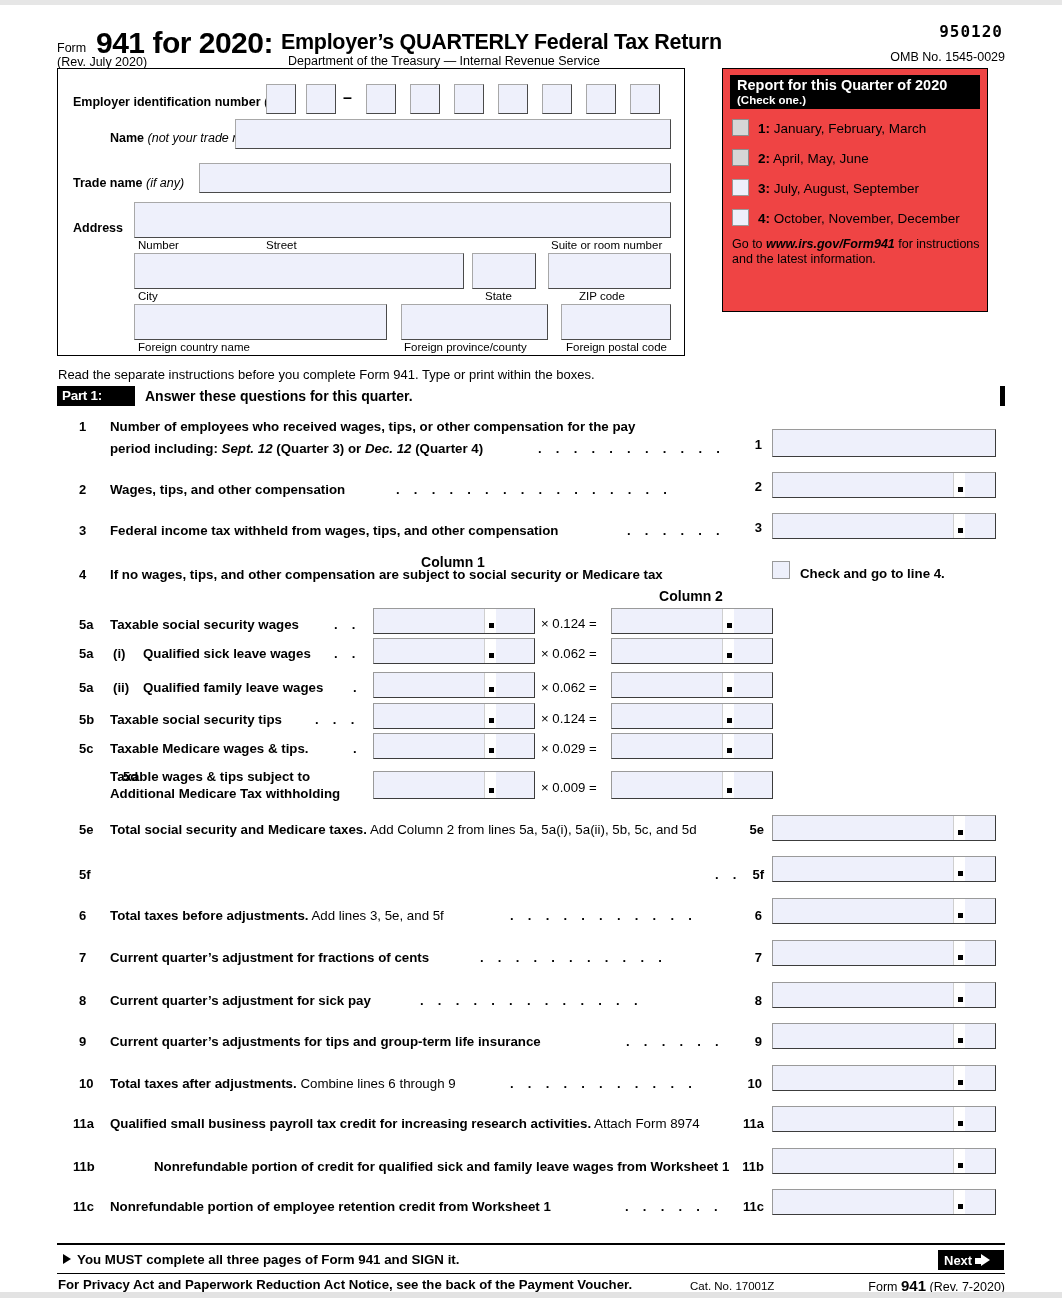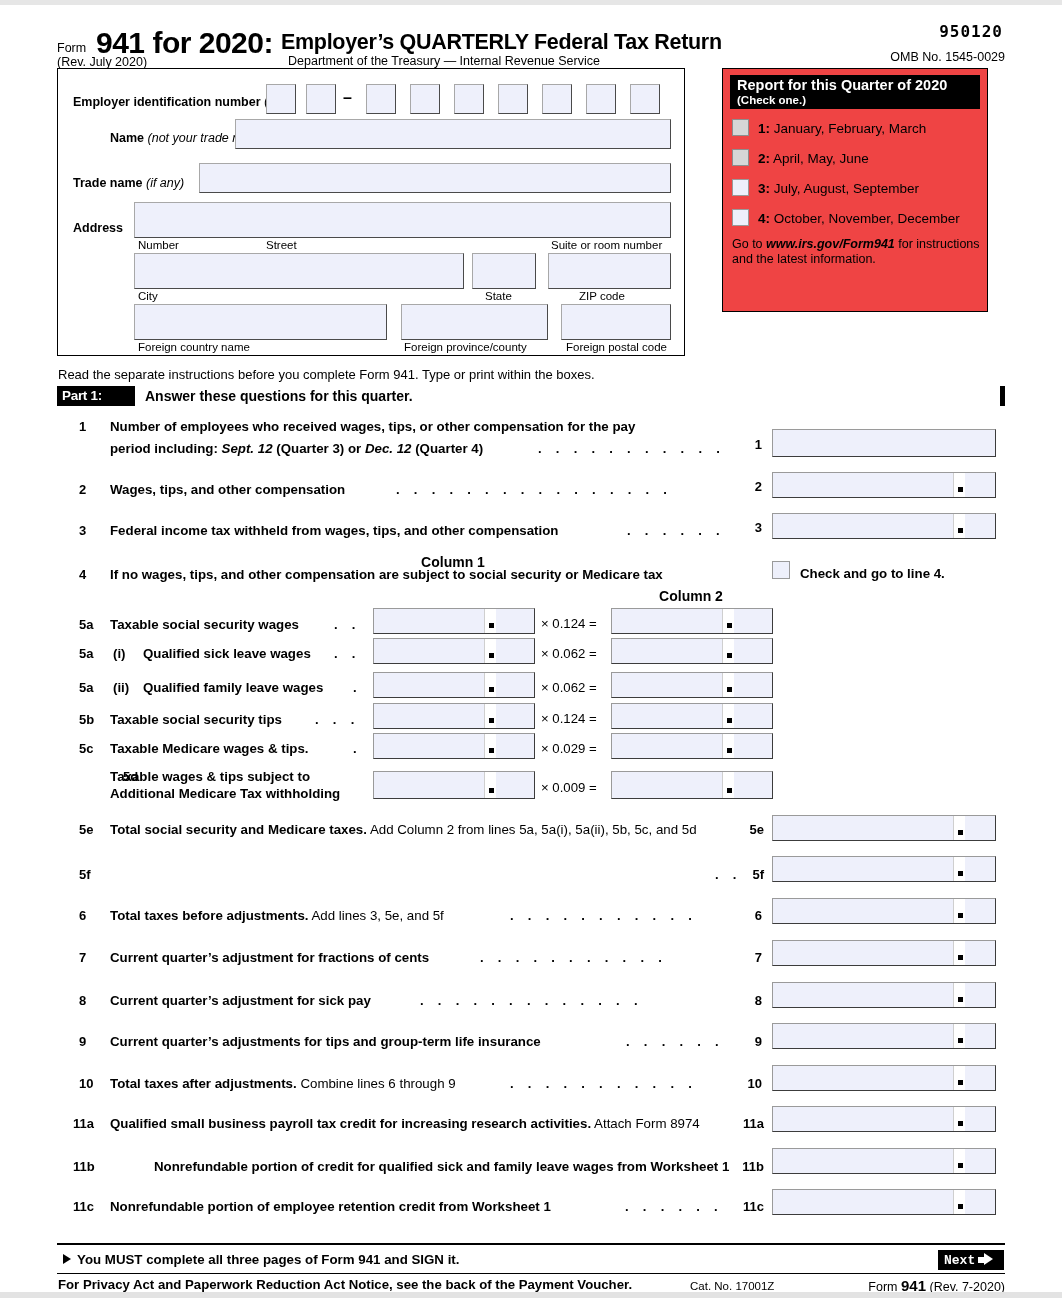--- a/index.html
+++ b/index.html
@@ -249,21 +249,20 @@
   .next-btn {
     position: absolute; right: 0px; top: -1px;
     width: 68px; height: 22px;
     background: #000;
     color: #fff;
     font-size: 13px; font-weight: bold;
     box-sizing: border-box;
     padding-left: 6px;
     line-height: 22px;
     border: 1px solid #fff;
-    font-family: Liberation Mono, monospace;
   }
   .next-sq {
     display: inline-block;
     width: 6px; height: 6px; background: #fff;
     vertical-align: 1px;
     margin-left: 3px;
   }
   .next-tri {
     display: inline-block;
     width: 0; height: 0;

